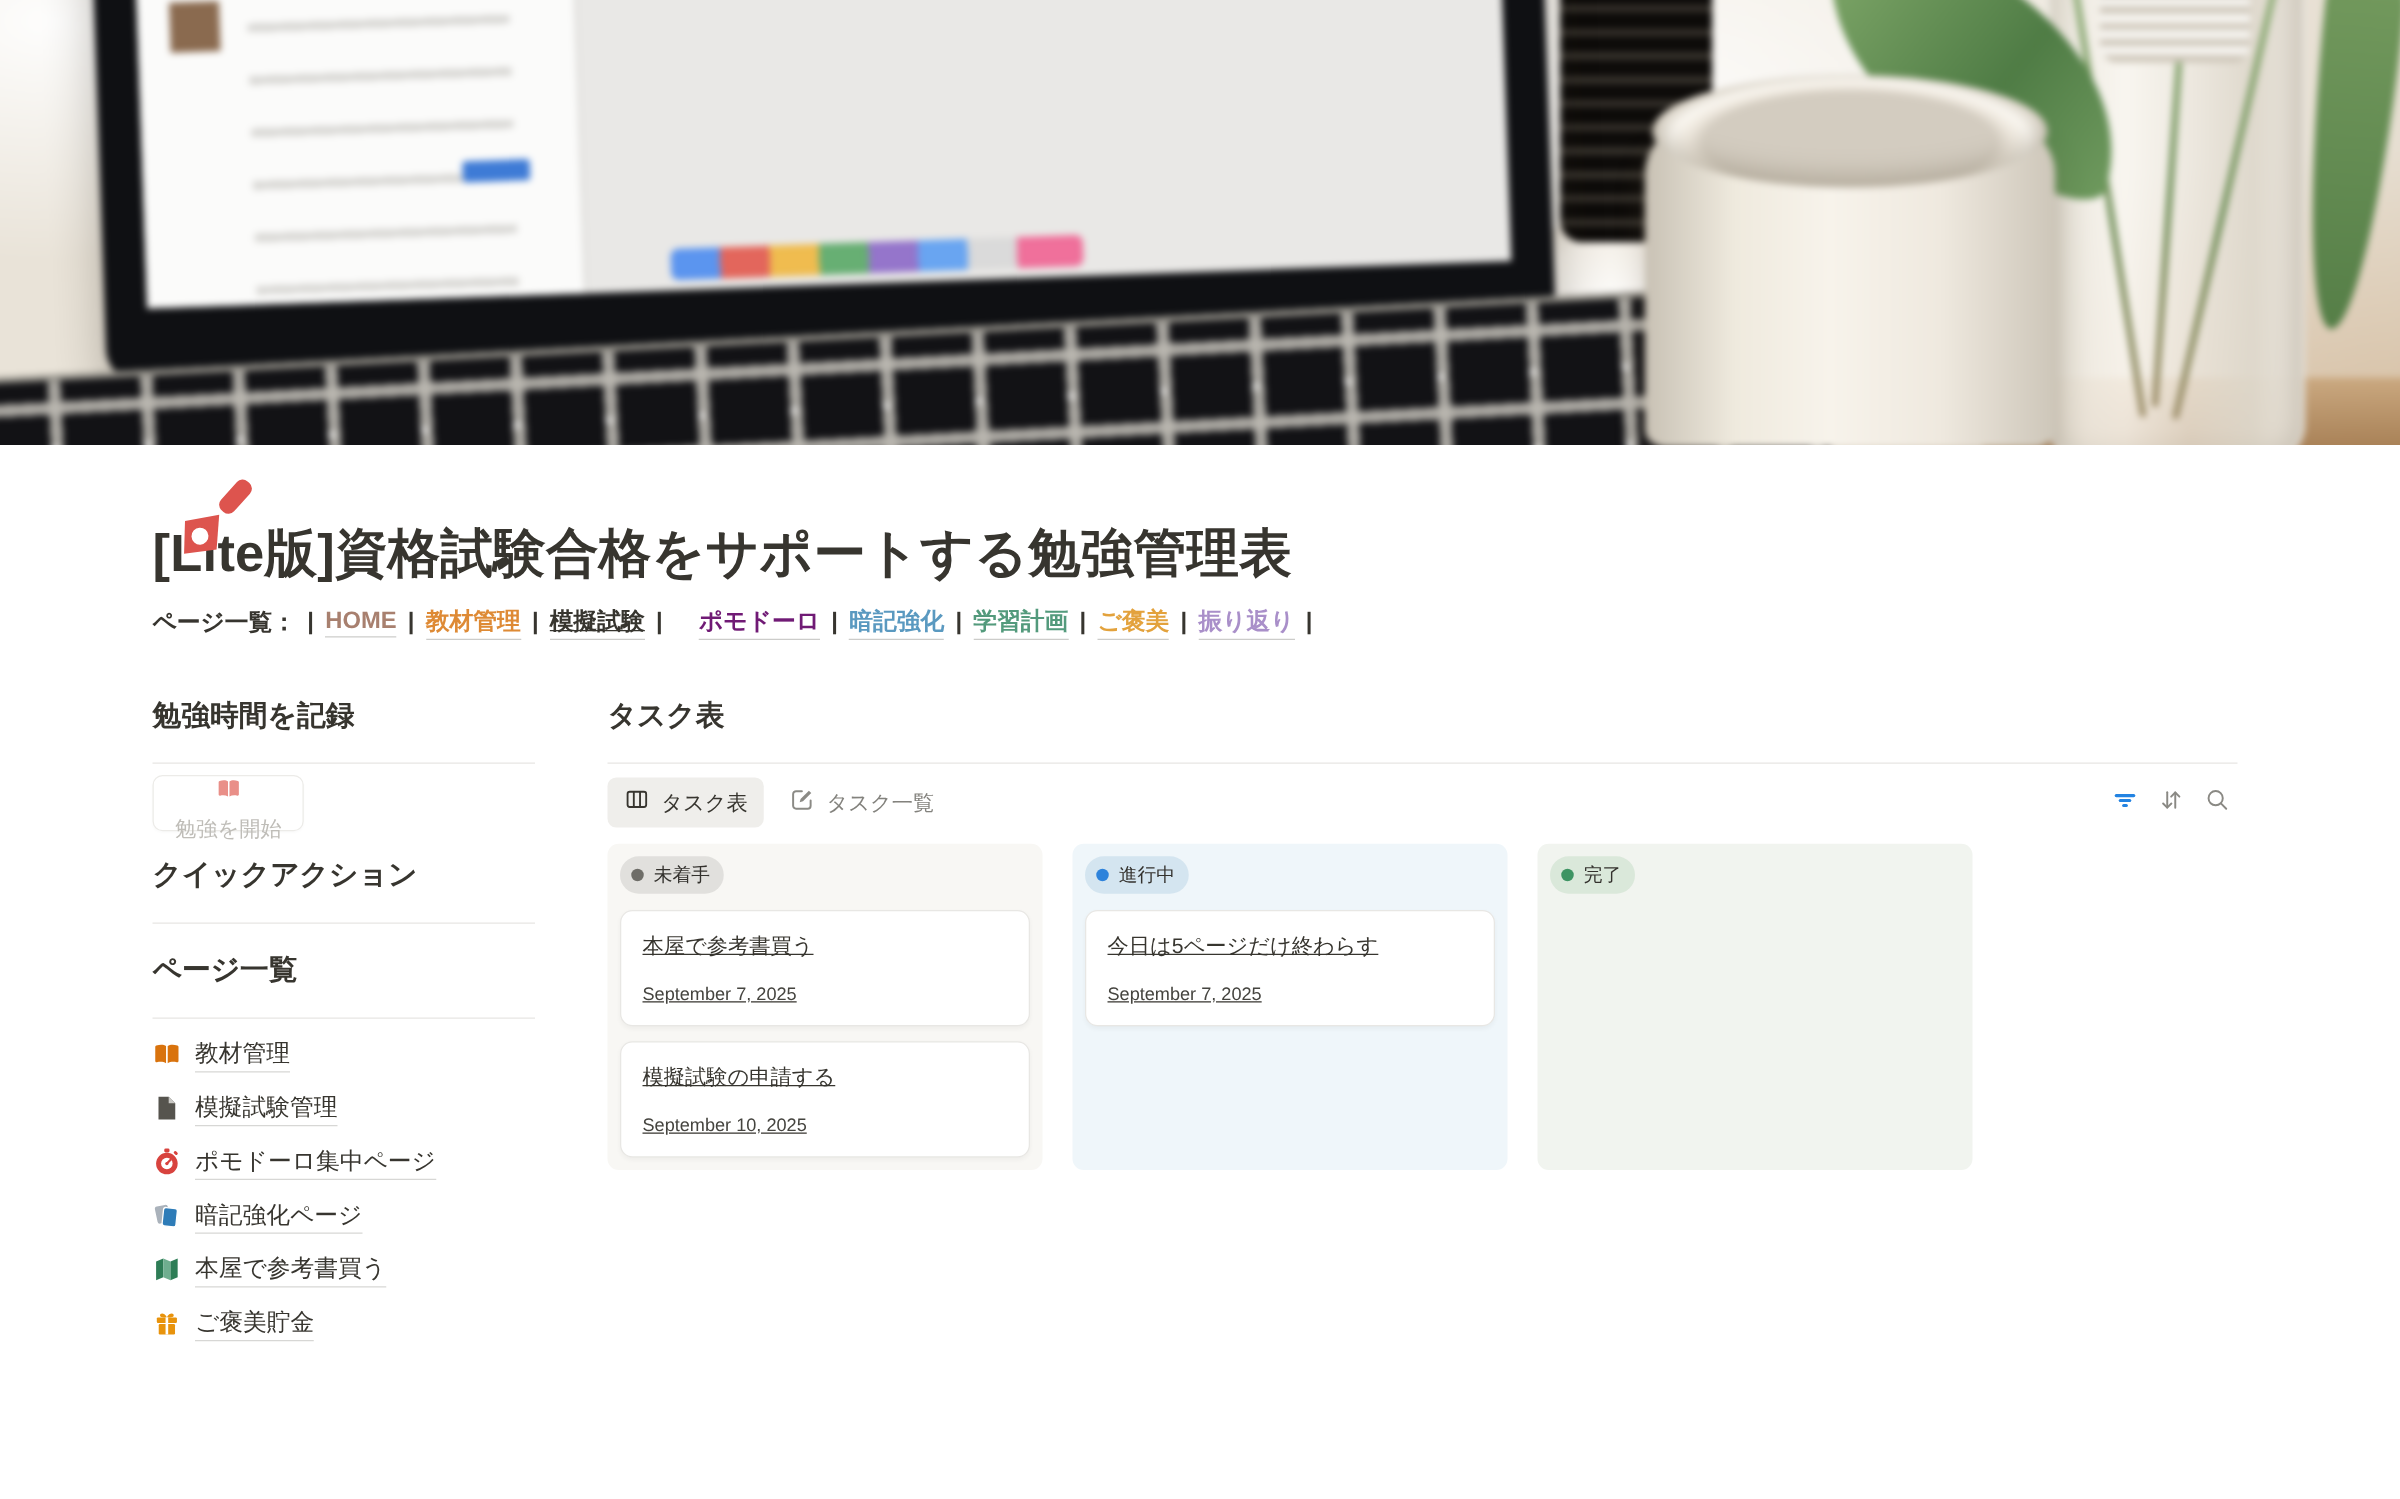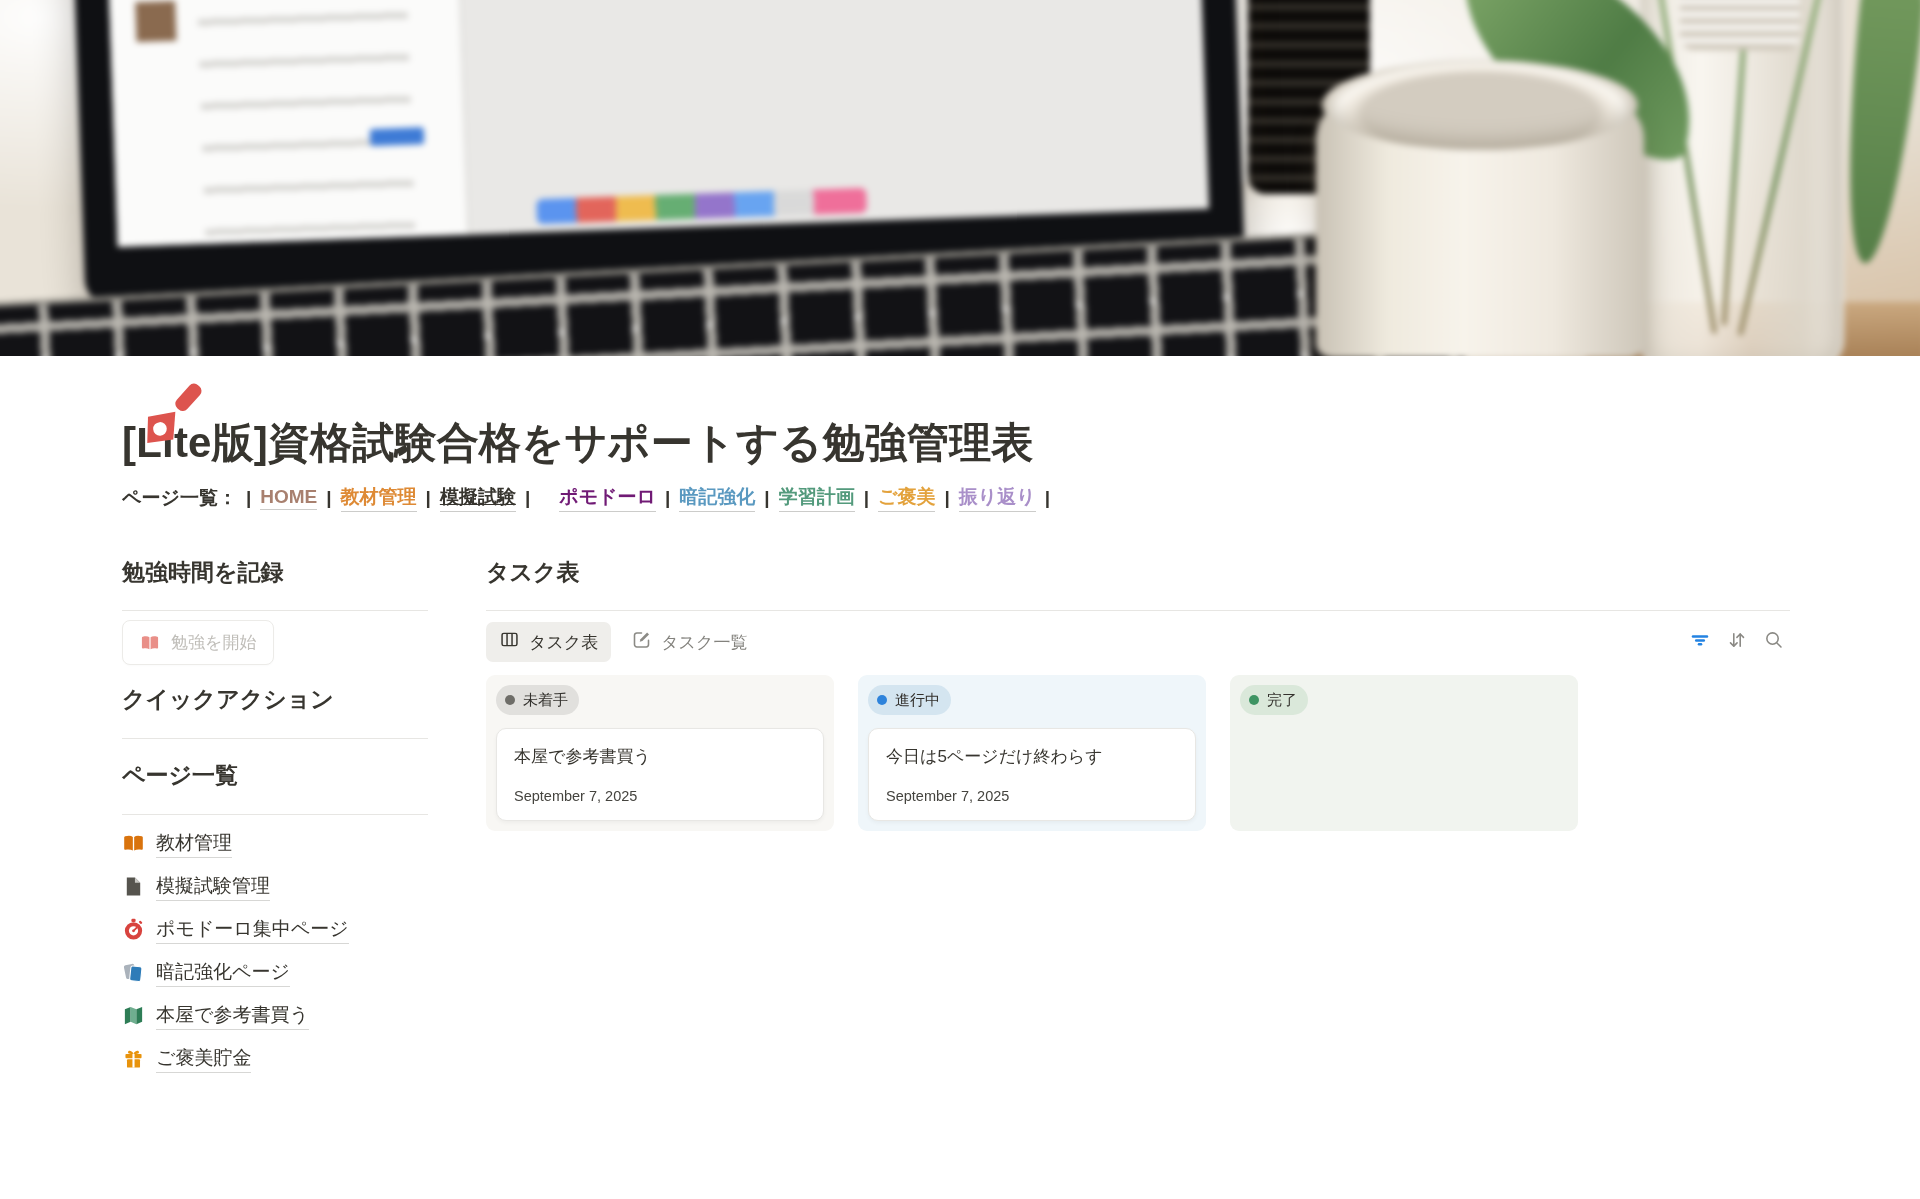--- a/index.html
+++ b/index.html
@@ -89,40 +89,40 @@
   .lk-6 { color:#E3A23C; } .lk-7 { color:#A98FC9; }
 
   .cols { display:flex; margin-top:46px; }
   .left-col { width:306px; flex-shrink:0; margin-right:58px; }
   .main-col { flex:1; min-width:0; }
   h3.sec { font-size:23px; font-weight:700; line-height:1.25; }
   .divider { height:1px; background:#E7E6E3; margin-top:24px; }
   .sec-gap1 { margin-top:20px; } .sec-gap2 { margin-top:22px; }
   .btn { display:inline-flex; align-items:center; gap:11px; height:45px; padding:0 17px;
     margin-top:9px; border:1px solid #ECEBE8; border-radius:8px; background:#fff;
-    font-size:17px; cursor:pointer; box-shadow:0 1px 2px rgba(0,0,0,.02); }
+    font-size:17px; cursor:pointer; box-shadow:0 1px 2px rgba(0,0,0,.02);flex-direction:column; }
   .btn-row { display:block; }
   .btn.faint { color:#BFBDB8; }
   .btn.quick { color:#A9A8A3; }
   .page-list { margin-top:12px; }
   .page-item { display:flex; align-items:center; gap:11px; margin-top:15px; cursor:pointer; }
   .page-item .plabel { font-size:19px; color:#37352F;
     border-bottom:1.5px solid rgba(73,71,64,.22); padding-bottom:1px; }
 
   .views-row { margin-top:8px; height:46px; display:flex; align-items:center; }
   .view-tab { display:inline-flex; align-items:center; gap:9px; height:40px; padding:0 13px;
     border-radius:7px; font-size:17px; cursor:pointer; }
   .view-tab.active { background:#EFEEEB; color:#37352F; font-weight:500; }
   .view-tab.inactive { color:#83827D; margin-left:7px; }
   .spacer { flex:1; }
   .tool-btn { width:32px; height:32px; display:inline-flex; align-items:center; justify-content:center;
     cursor:pointer; border-radius:5px; margin-left:5px; }
 
   .board { display:flex; gap:24px; margin-top:10px; }
-  .kcol { width:348px; flex-shrink:0; border-radius:9px; padding:10px; min-height:64px; }
+  .kcol { width:348px; flex-shrink:0; border-radius:9px; padding:10px; min-height:64px;text-decoration:underline; }
   .k-gray { background:#F8F7F4; } .k-blue { background:#EFF6FA; } .k-green { background:#F1F4EF; }
   .pill { display:inline-flex; align-items:center; gap:8px; height:30px; padding:0 11px 0 9px;
     border-radius:15px; font-size:15px; color:#33312D; cursor:pointer; }
   .p-gray { background:#E1E0DD; } .p-blue { background:#D4E5F0; } .p-green { background:#DAE8DA; }
   .dot { width:10px; height:10px; border-radius:50%; }
   .d-gray { background:#6E6D68; } .d-blue { background:#2E83DB; } .d-green { background:#3E9463; }
   .cards { margin-top:13px; }
   .card { background:#fff; border:1px solid #E8E7E4; border-radius:10px; padding:16px 17px;
     box-shadow:0 2px 4px rgba(15,15,15,.045); cursor:pointer; }
   .card + .card { margin-top:12px; }
@@ -351,20 +351,24 @@
         <div class="kcol k-gray">
           <div class="pill p-gray">
             <span class="dot d-gray"></span>
             <span>未着手</span>
           </div>
           <div class="cards">
             <div class="card">
               <div class="card-title">本屋で参考書買う</div>
               <div class="card-date">September 7, 2025</div>
             </div>
+            <div class="card">
+              <div class="card-title">模擬試験の申請する</div>
+              <div class="card-date">September 10, 2025</div>
+            </div>
           </div>
         </div>
 
         <div class="kcol k-blue">
           <div class="pill p-blue">
             <span class="dot d-blue"></span>
             <span>進行中</span>
           </div>
           <div class="cards">
             <div class="card">

